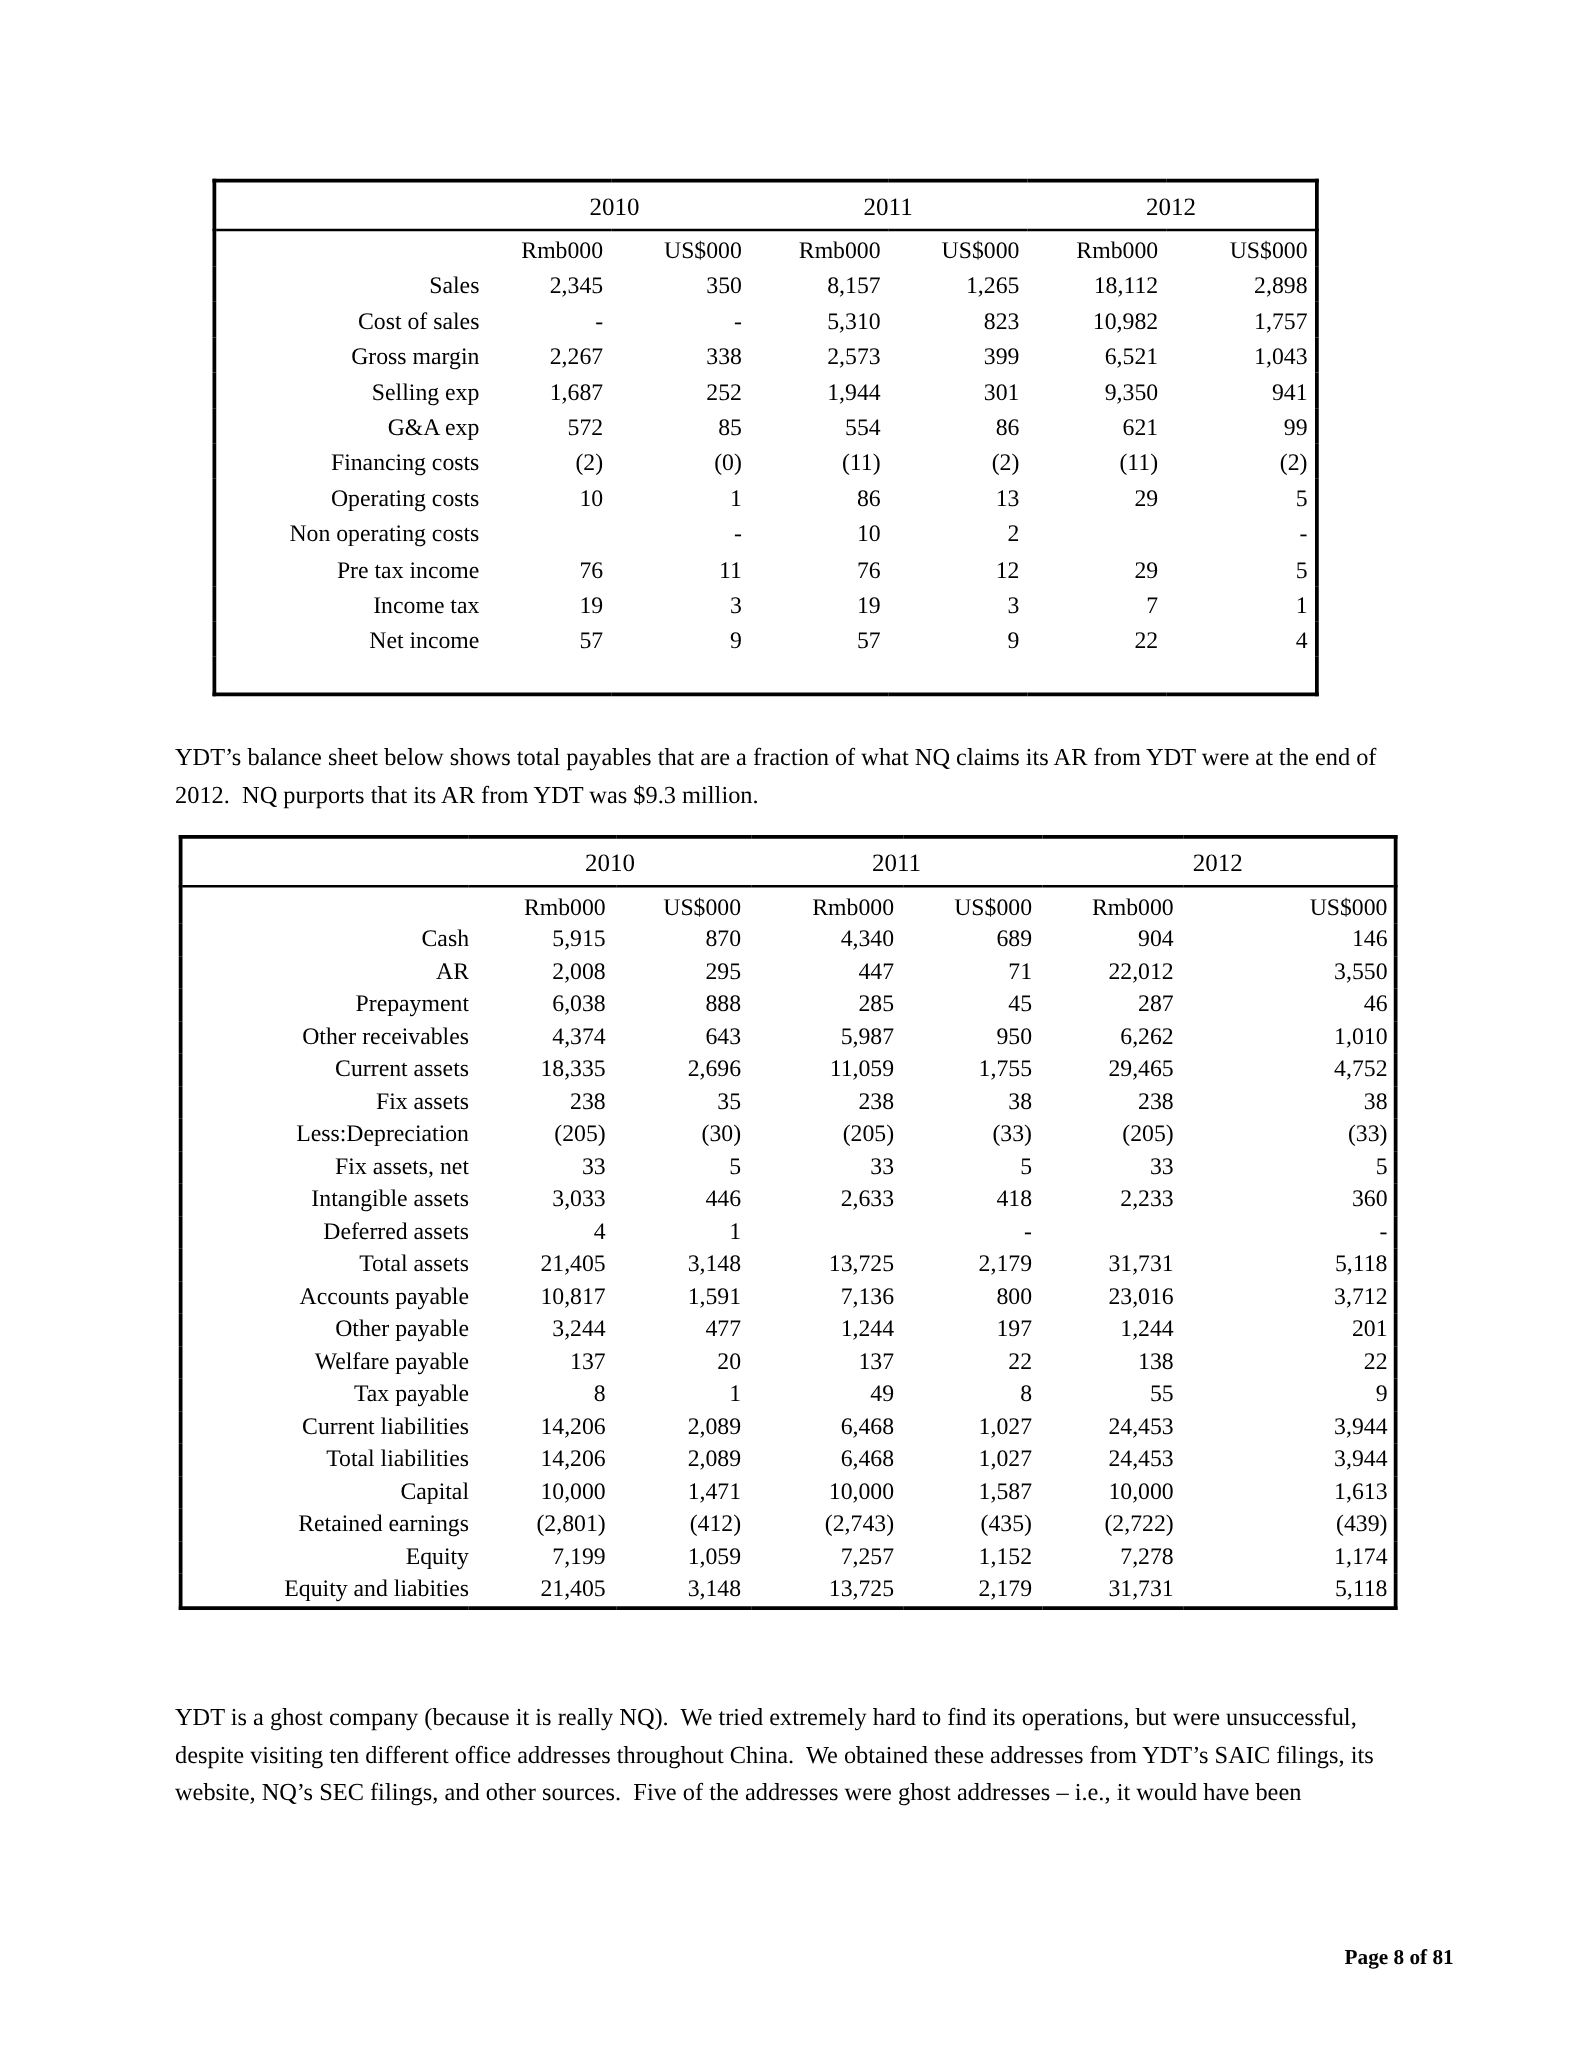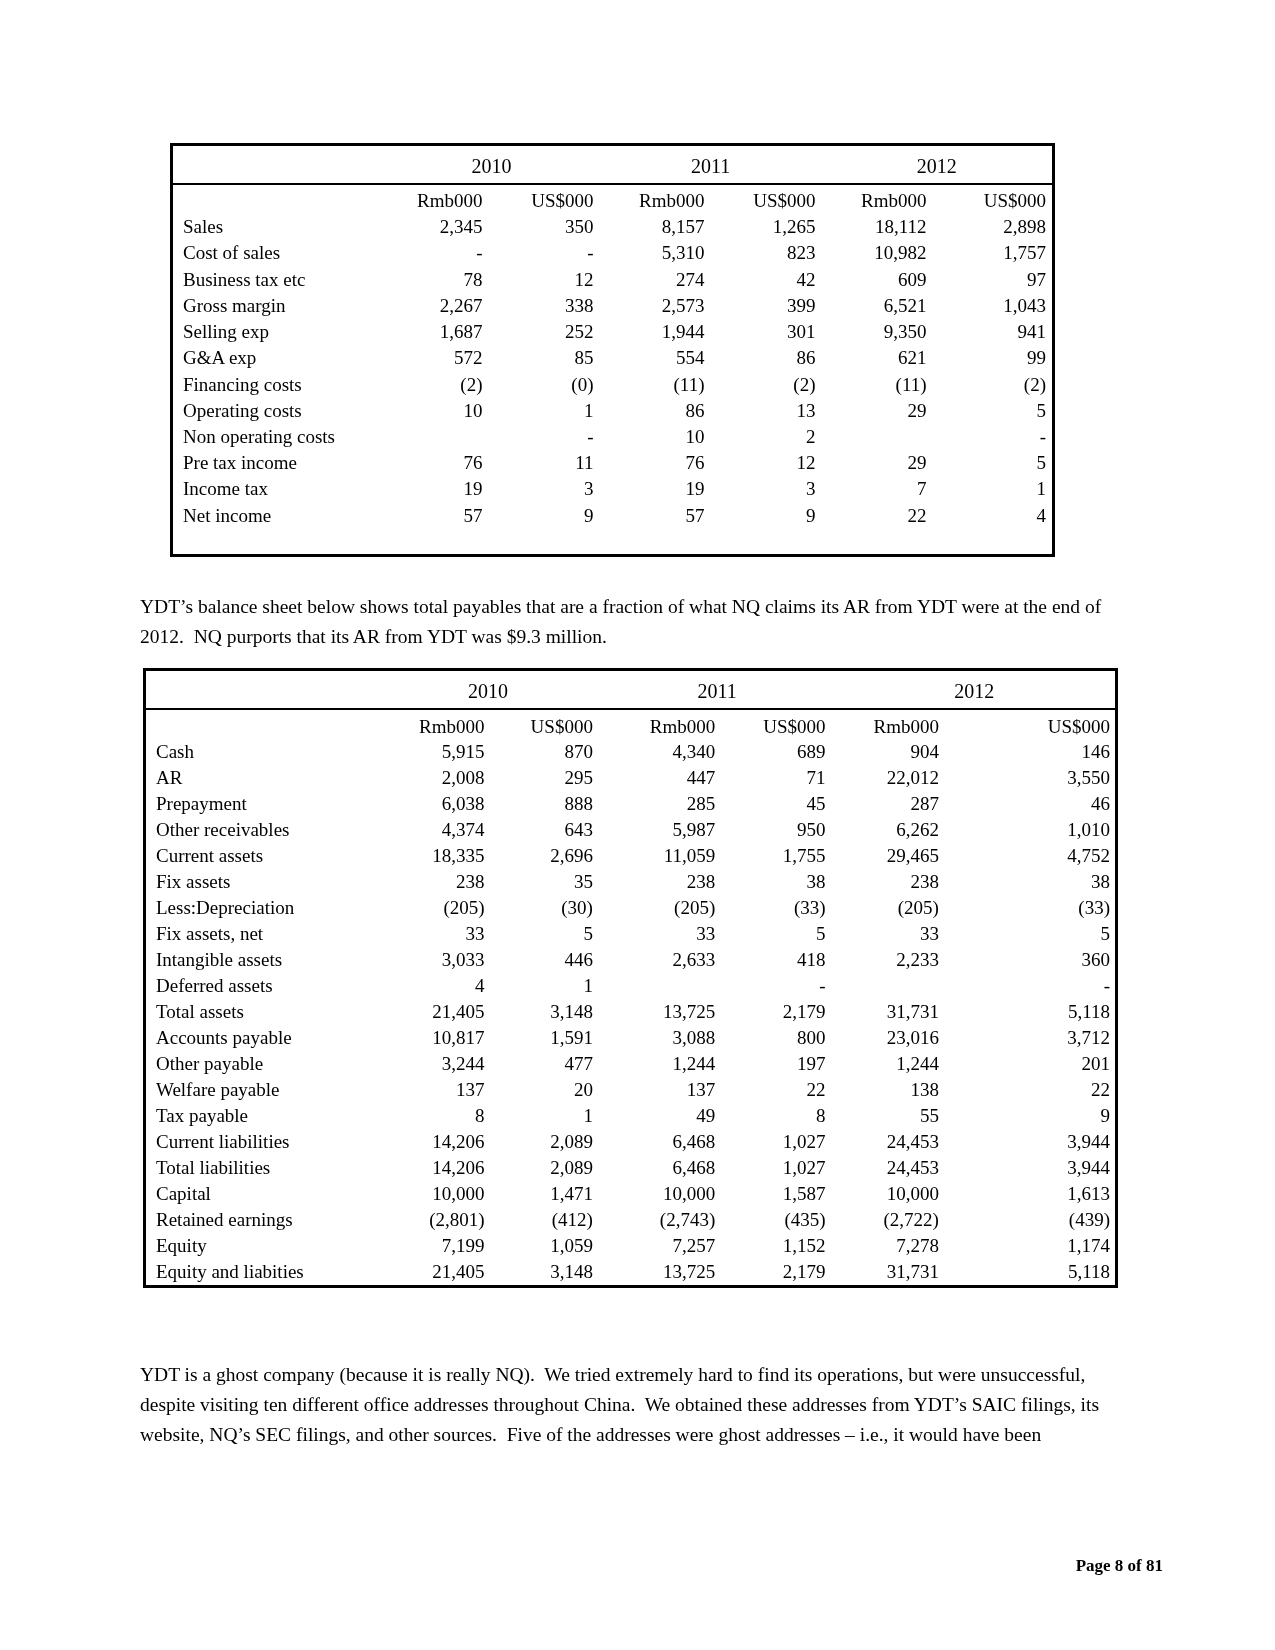--- a/index.html
+++ b/index.html
@@ -30,21 +30,21 @@
   }
   .fin-table .year-row th{
     border-bottom:2px solid #000;
     font-size:20px;
     height:33px;
     text-align:center;
     vertical-align:middle;
     padding-top:4px;
   }
   .fin-table th.lbl, .fin-table td.lbl{
-    text-align:left;
+    text-align:right;
     padding-left:10px;
   }
   .fin-table th.num, .fin-table td.num{
     text-align:right;
   }
   .t1{left:170px;top:143px;width:878px;height:414px;}
   .t1 th.num,.t1 td.num{padding-right:6px;}
   .t1 .units-row th{height:28px;}
   .t1 tbody td, .t1 tbody th{height:25px;}
   .t2{left:143px;top:668px;width:975px;height:607px;}
@@ -116,29 +116,20 @@
         <tr class="data-row">
           <th class="lbl">Cost of sales</th>
           <td class="num">-</td>
           <td class="num">-</td>
           <td class="num">5,310</td>
           <td class="num">823</td>
           <td class="num">10,982</td>
           <td class="num last">1,757</td>
         </tr>
         <tr class="data-row">
-          <th class="lbl">Business tax etc</th>
-          <td class="num">78</td>
-          <td class="num">12</td>
-          <td class="num">274</td>
-          <td class="num">42</td>
-          <td class="num">609</td>
-          <td class="num last">97</td>
-        </tr>
-        <tr class="data-row">
           <th class="lbl">Gross margin</th>
           <td class="num">2,267</td>
           <td class="num">338</td>
           <td class="num">2,573</td>
           <td class="num">399</td>
           <td class="num">6,521</td>
           <td class="num last">1,043</td>
         </tr>
         <tr class="data-row">
           <th class="lbl">Selling exp</th>
@@ -344,21 +335,21 @@
           <td class="num">3,148</td>
           <td class="num">13,725</td>
           <td class="num">2,179</td>
           <td class="num">31,731</td>
           <td class="num last">5,118</td>
         </tr>
         <tr class="data-row">
           <th class="lbl">Accounts payable</th>
           <td class="num">10,817</td>
           <td class="num">1,591</td>
-          <td class="num">3,088</td>
+          <td class="num">7,136</td>
           <td class="num">800</td>
           <td class="num">23,016</td>
           <td class="num last">3,712</td>
         </tr>
         <tr class="data-row">
           <th class="lbl">Other payable</th>
           <td class="num">3,244</td>
           <td class="num">477</td>
           <td class="num">1,244</td>
           <td class="num">197</td>

